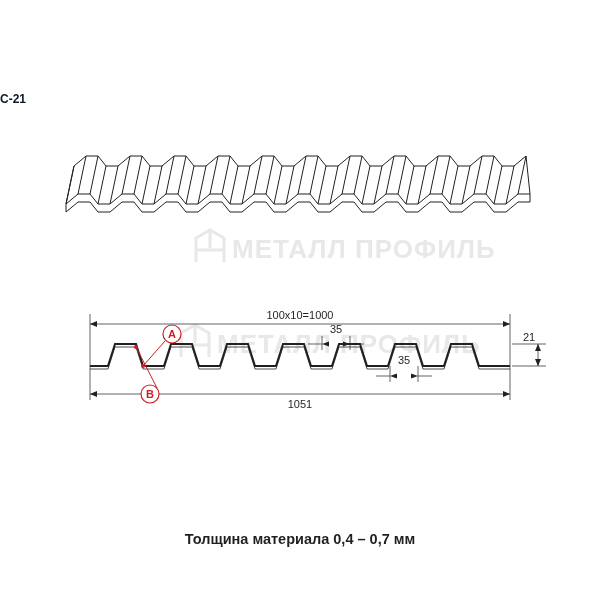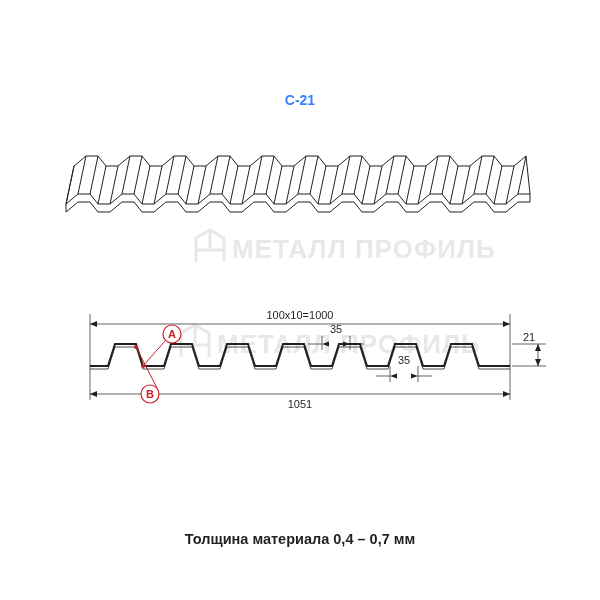--- a/index.html
+++ b/index.html
@@ -29,24 +29,24 @@
     font-size: 31px;
     font-weight: bold;
     letter-spacing: 0.5px;
     color: #231f20;
   }
   .subtitle {
     position: absolute;
     top: 92px;
     left: 0;
     width: 600px;
-    text-align: center;
-    font-size: 14px;
-    font-weight: bold;
-    color: #3b82f6;
+    text-align: left;
+    font-size: 12px;
+    font-weight: bold;
+    color: #0f172a;
   }
   .footer-note {
     position: absolute;
     top: 531px;
     left: 0;
     width: 600px;
     text-align: center;
     font-size: 14.5px;
     font-weight: bold;
     color: #231f20;

